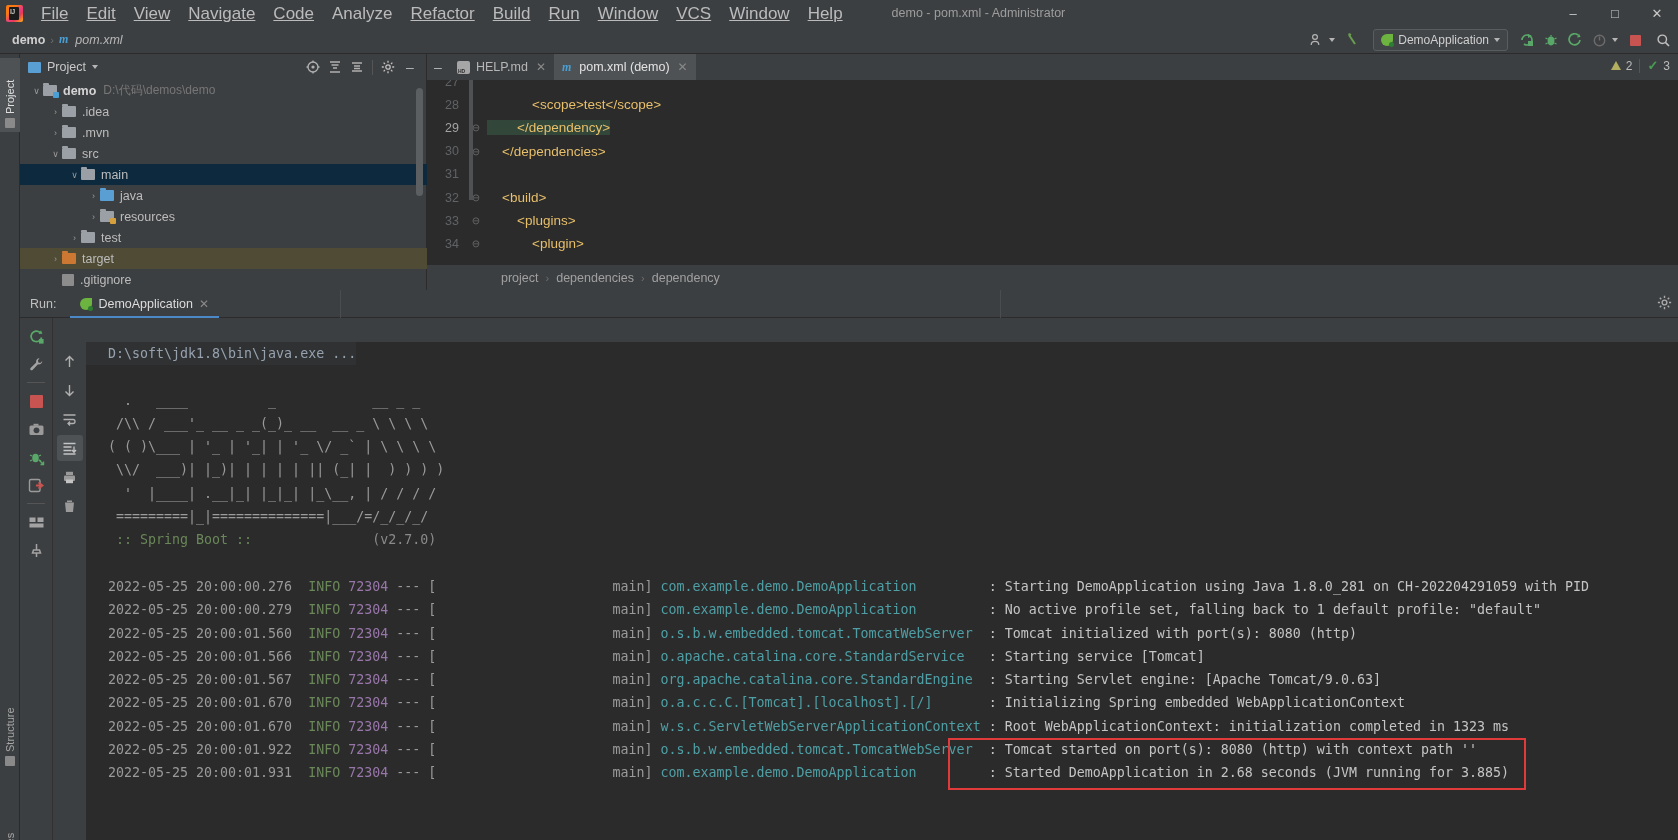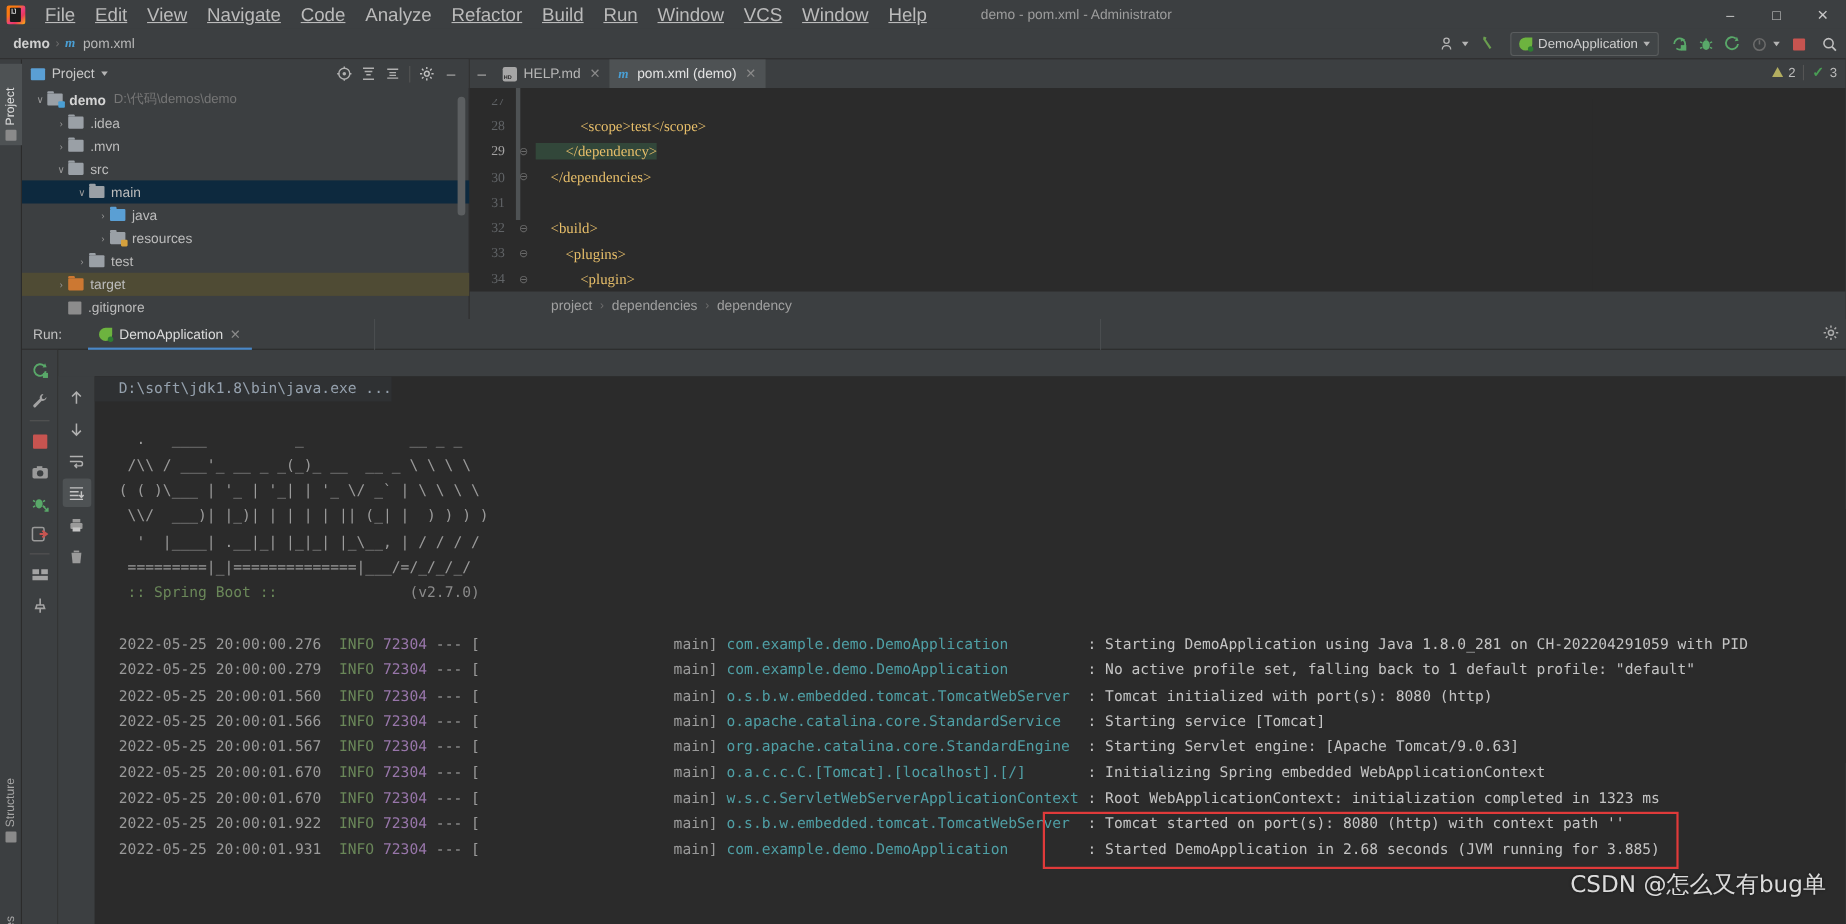--- a/index.html
+++ b/index.html
@@ -51,21 +51,21 @@
     background:#3c3f41; display:flex; align-items:center;
     border-bottom:1px solid #2b2b2b;
   }
   .crumbs{ display:flex; align-items:center; margin-left:12px; gap:5px; font-size:12.5px; }
   .crumb-b{ font-weight:bold; color:#cfcfcf; }
   .crumb-sep{ color:#6e6e6e; font-size:11px; }
   .maven-ico{
     color:#4a9fd4; font-style:italic; font-weight:bold; font-size:12px;
     font-family:"Liberation Serif", serif; margin-right:2px;
   }
-  .crumb-t{ color:#b7b7b7; }
+  .crumb-t{ color:#b7b7b7;font-style:italic; }
   .nav-right{ position:absolute; right:4px; top:0; height:28px; display:flex; align-items:center; gap:2px; }
   .tb-btn{ height:22px; min-width:22px; display:flex; align-items:center; justify-content:center;
            padding:0 3px; border-radius:3px; }
   .runcfg{
     display:flex; align-items:center; gap:5px; height:22px; padding:0 7px;
     border:1px solid #5a5d5e; border-radius:3px; background:#414547; margin:0 6px;
     font-size:12px; color:#cfcfcf;
   }
   .spring-leaf{
     width:12px;height:12px;border-radius:50% 0 50% 50%;
@@ -150,23 +150,23 @@
   .md-ico{ width:13px;height:13px;background:#a6a6a6;border-radius:2px;position:relative;flex:0 0 auto;}
   .md-ico::after{content:"HD";position:absolute;left:1px;bottom:0px;font-size:5px;color:#2b2b2b;font-weight:bold;}
   .inspect{
     position:absolute; right:8px; top:4px; display:flex; align-items:center; gap:5px; font-size:12px;
   }
   .warn-tri{ width:0;height:0;border-left:5px solid transparent;border-right:5px solid transparent;border-bottom:9px solid #b3ae60;}
   .check-ok{ color:#499c54; font-size:13px; font-weight:bold; }
   .ins-sep{ width:1px;height:14px;background:#555;margin:0 2px; }
 
   .codearea{
-    position:absolute; left:0; top:36px; width:1021px; height:185px;
+    position:absolute; left:0; top:26px; width:1021px; height:185px;
     background:#2b2b2b; overflow:hidden;
-    font-family:Liberation Serif, serif; font-size:13.5px;
+    font-family:Liberation Sans, sans-serif; font-size:13.5px;
   }
   .cline{ height:23.2px; display:flex; align-items:center; white-space:pre; }
   .gutter{ width:38px; text-align:right; color:#606366; font-size:12.5px; flex:0 0 auto; padding-right:6px; }
   .gutter.cur{ color:#a4a3a3; }
   .foldcol{ width:22px; flex:0 0 auto; display:flex;align-items:center;justify-content:center;color:#6a6a6a;font-size:10px; }
   .code{ color:#a9b7c6; }
   .tag{ color:#e8bf6a; }
   .hl{ background:#32473a; }
   .editor-scroll{
     position:absolute; left:42px; top:26px; width:4px; height:120px; background:#4e5254;
@@ -179,21 +179,21 @@
   .bc-sep{ color:#6e6e6e; font-size:11px; }
 
   
   .runwin{
     position:absolute; left:20px; top:290px; width:1658px; height:550px; background:#3c3f41;
   }
   .runhdr{
     height:28px; display:flex; align-items:center; position:relative;
     border-bottom:1px solid #2b2b2b;
   }
-  .runlabel{ font-size:12.5px; color:#c0c0c0; margin-left:10px; margin-right:24px; }
+  .runlabel{ font-size:12.5px; color:#c0c0c0; margin-left:10px; margin-right:14px; }
   .runtab{
     height:28px; display:flex; align-items:center; gap:6px; padding:0 10px;
     font-size:12.5px; color:#dcdcdc; position:relative;
   }
   .runtab::after{
     content:""; position:absolute; left:0; right:0; bottom:0; height:2px; background:#4a88c7;
   }
   .runtab .x{ color:#8a8a8a; font-size:12px; }
   .runhdr-divs{ position:absolute; left:320px; top:0; height:28px; width:1338px; }
   .hdiv{ position:absolute; top:0; width:1px; height:28px; background:#4a4d4f; }
@@ -617,15 +617,14 @@
               <rect x="5" y="1.5" width="5" height="1.6" fill="#9a9a9a"></rect>
             </svg>
         </div>
       </div>
 
       <div class="console" id="console"><div class="cmdline" style="margin-top: -11px; background: rgb(49, 51, 53); display: inline-block;">D:\soft\jdk1.8\bin\java.exe ...</div><div class="banner">&nbsp;</div><div class="bannerline banner">  .   ____          _            __ _ _</div><div class="bannerline banner"> /\\ / ___'_ __ _ _(_)_ __  __ _ \ \ \ \</div><div class="bannerline banner">( ( )\___ | '_ | '_| | '_ \/ _` | \ \ \ \</div><div class="bannerline banner"> \\/  ___)| |_)| | | | | || (_| |  ) ) ) )</div><div class="bannerline banner">  '  |____| .__|_| |_|_| |_\__, | / / / /</div><div class="bannerline banner"> =========|_|==============|___/=/_/_/_/</div><div class="bannerline"><span class="sb-green"> :: Spring Boot :: </span><span class="sb-ver">              (v2.7.0)</span></div><div class="banner">&nbsp;</div><div class="logline"><span class="ts">2022-05-25 20:00:00.276  </span><span class="lvl">INFO</span><span class="pid"> 72304</span><span class="dash"> --- [</span><span class="thread">                      main] </span><span class="logger">com.example.demo.DemoApplication        </span><span class="msg"> : Starting DemoApplication using Java 1.8.0_281 on CH-202204291059 with PID</span></div><div class="logline"><span class="ts">2022-05-25 20:00:00.279  </span><span class="lvl">INFO</span><span class="pid"> 72304</span><span class="dash"> --- [</span><span class="thread">                      main] </span><span class="logger">com.example.demo.DemoApplication        </span><span class="msg"> : No active profile set, falling back to 1 default profile: "default"</span></div><div class="logline"><span class="ts">2022-05-25 20:00:01.560  </span><span class="lvl">INFO</span><span class="pid"> 72304</span><span class="dash"> --- [</span><span class="thread">                      main] </span><span class="logger">o.s.b.w.embedded.tomcat.TomcatWebServer </span><span class="msg"> : Tomcat initialized with port(s): 8080 (http)</span></div><div class="logline"><span class="ts">2022-05-25 20:00:01.566  </span><span class="lvl">INFO</span><span class="pid"> 72304</span><span class="dash"> --- [</span><span class="thread">                      main] </span><span class="logger">o.apache.catalina.core.StandardService  </span><span class="msg"> : Starting service [Tomcat]</span></div><div class="logline"><span class="ts">2022-05-25 20:00:01.567  </span><span class="lvl">INFO</span><span class="pid"> 72304</span><span class="dash"> --- [</span><span class="thread">                      main] </span><span class="logger">org.apache.catalina.core.StandardEngine </span><span class="msg"> : Starting Servlet engine: [Apache Tomcat/9.0.63]</span></div><div class="logline"><span class="ts">2022-05-25 20:00:01.670  </span><span class="lvl">INFO</span><span class="pid"> 72304</span><span class="dash"> --- [</span><span class="thread">                      main] </span><span class="logger">o.a.c.c.C.[Tomcat].[localhost].[/]      </span><span class="msg"> : Initializing Spring embedded WebApplicationContext</span></div><div class="logline"><span class="ts">2022-05-25 20:00:01.670  </span><span class="lvl">INFO</span><span class="pid"> 72304</span><span class="dash"> --- [</span><span class="thread">                      main] </span><span class="logger">w.s.c.ServletWebServerApplicationContext</span><span class="msg"> : Root WebApplicationContext: initialization completed in 1323 ms</span></div><div class="logline"><span class="ts">2022-05-25 20:00:01.922  </span><span class="lvl">INFO</span><span class="pid"> 72304</span><span class="dash"> --- [</span><span class="thread">                      main] </span><span class="logger">o.s.b.w.embedded.tomcat.TomcatWebServer </span><span class="msg"> : Tomcat started on port(s): 8080 (http) with context path ''</span></div><div class="logline"><span class="ts">2022-05-25 20:00:01.931  </span><span class="lvl">INFO</span><span class="pid"> 72304</span><span class="dash"> --- [</span><span class="thread">                      main] </span><span class="logger">com.example.demo.DemoApplication        </span><span class="msg"> : Started DemoApplication in 2.68 seconds (JVM running for 3.885)</span></div></div>
     </div>
   </div>
 
   <div class="redbox"></div>
-  <div class="watermark">CSDN @怎么又有bug单</div>
 
 </div>
 
 </body></html>

